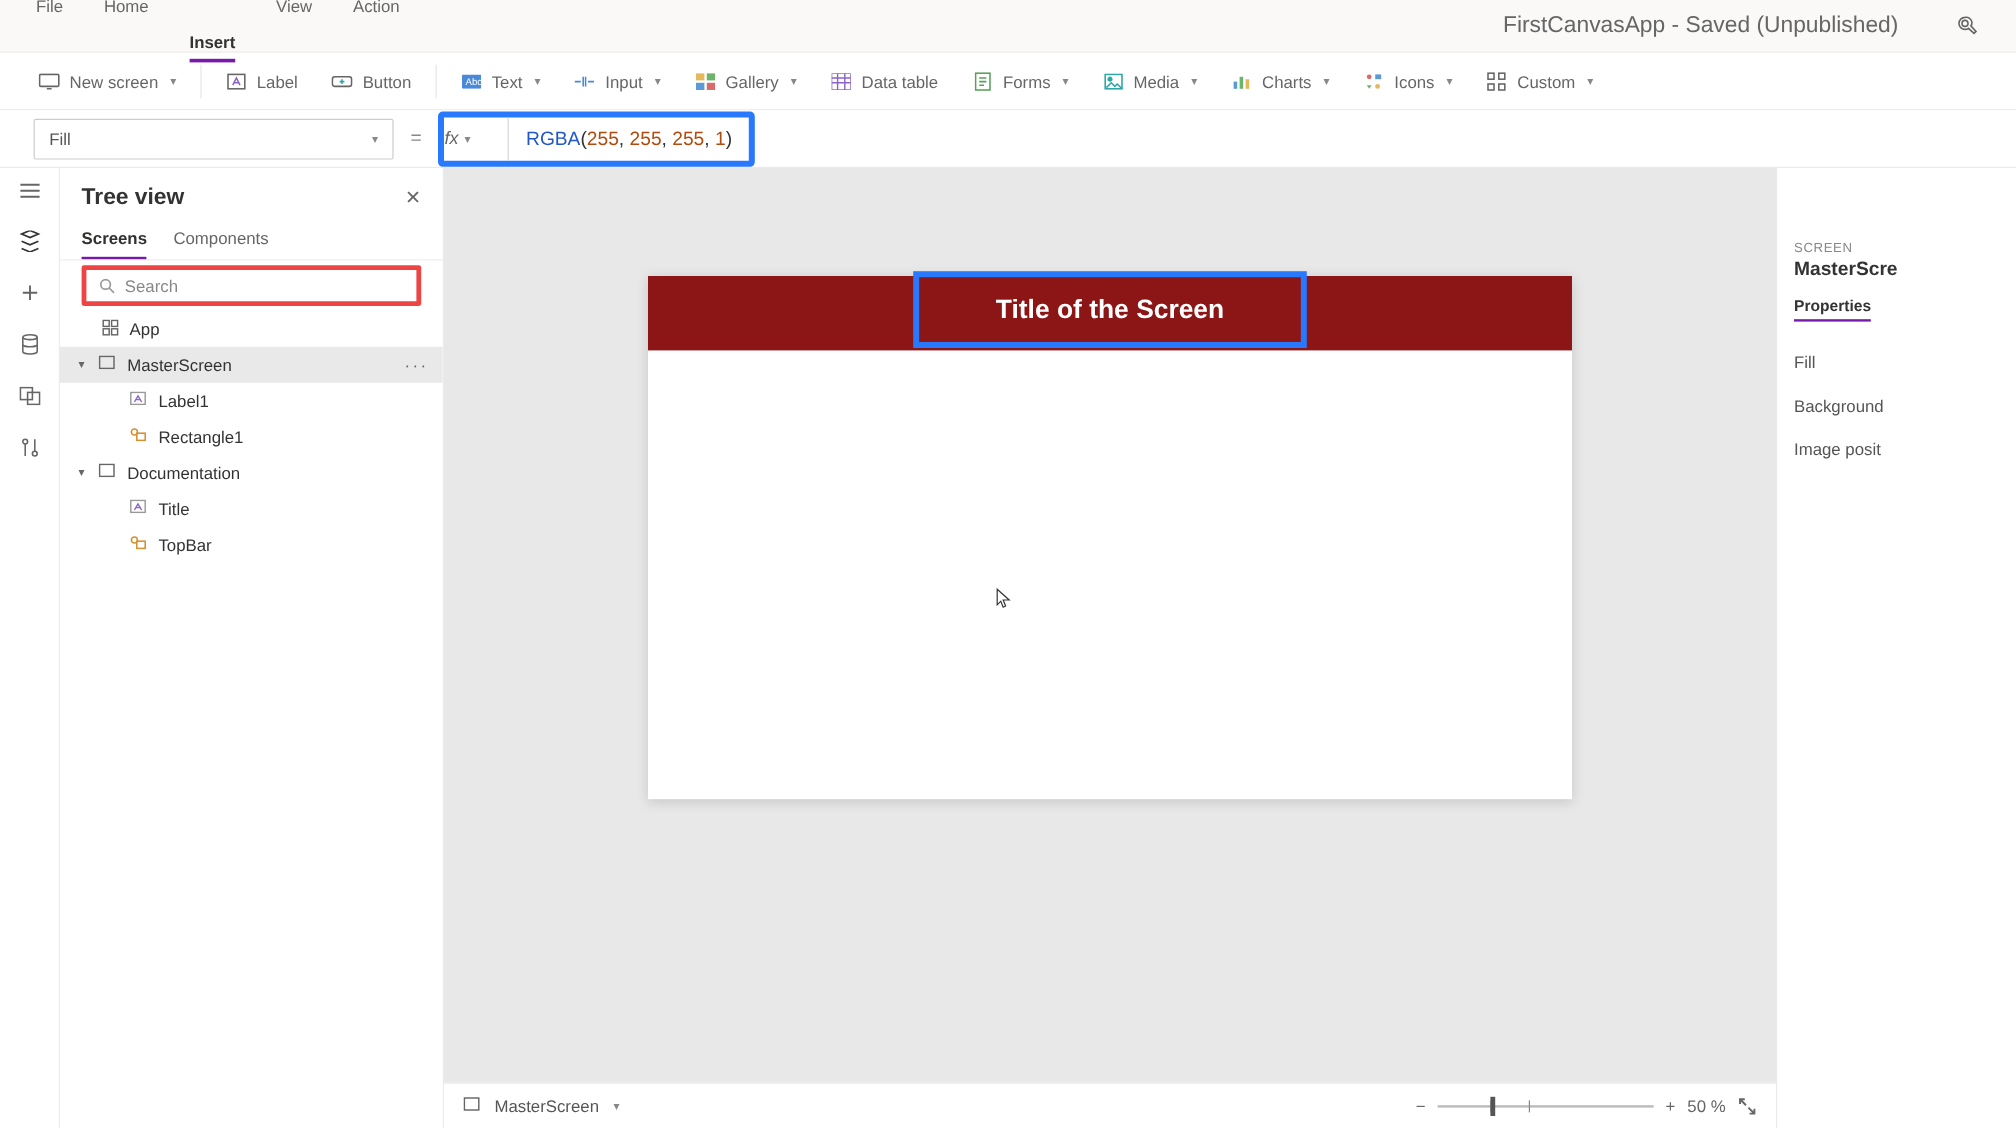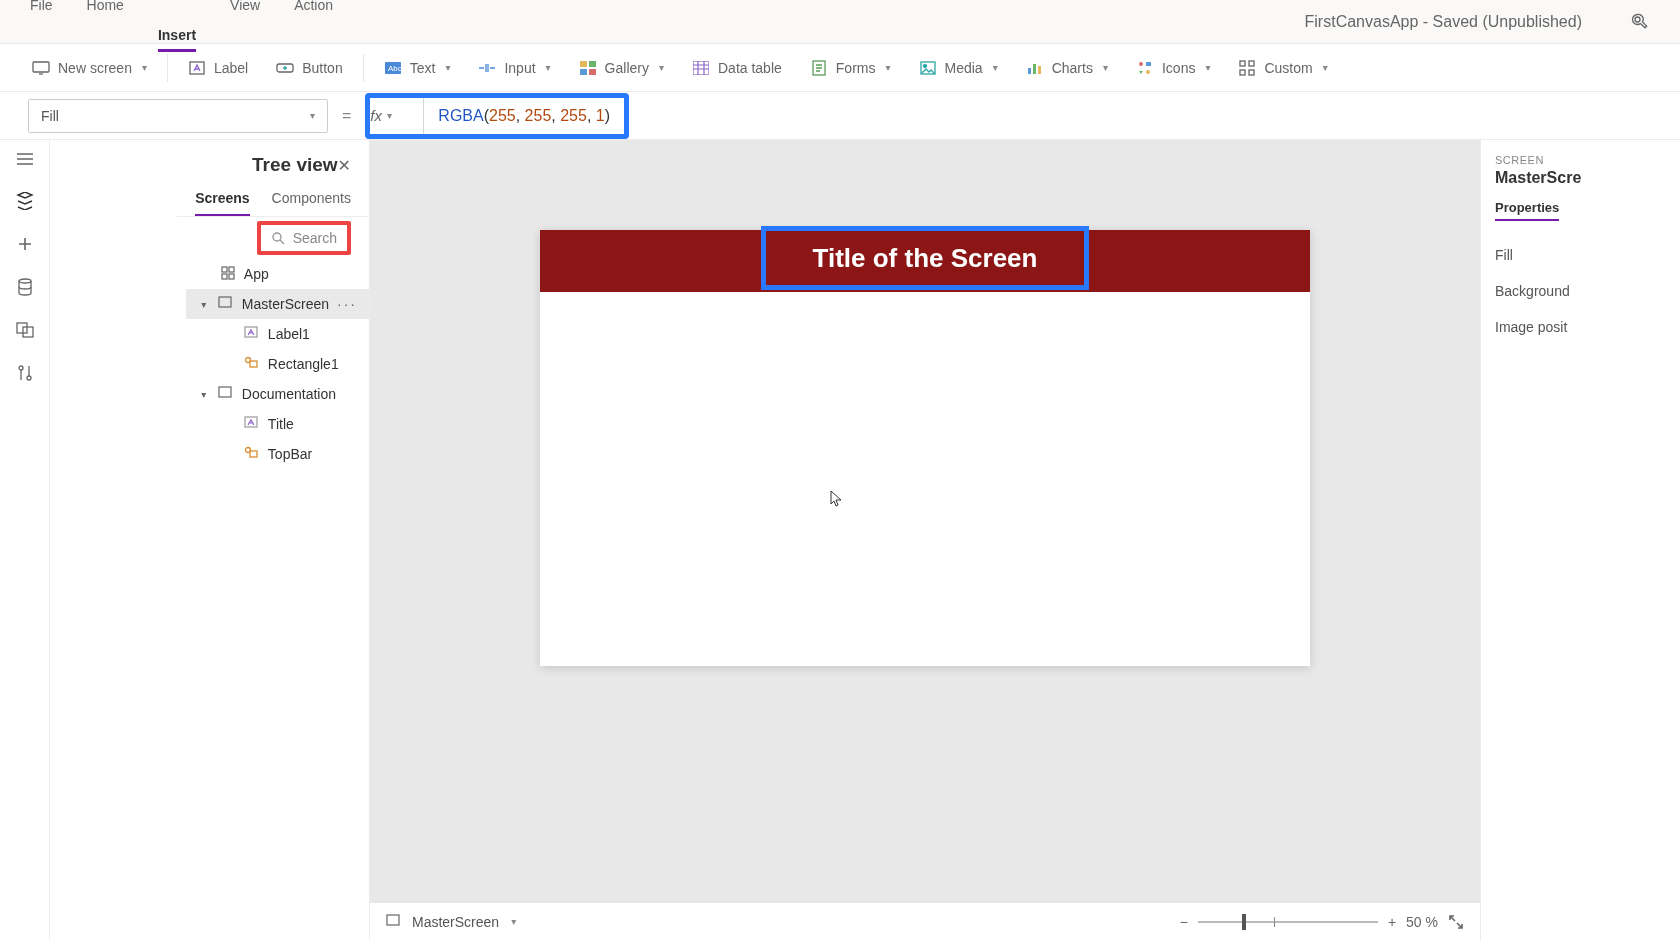--- a/index.html
+++ b/index.html
@@ -3,21 +3,21 @@
   <meta charset="utf-8">
   <style>
     * { box-sizing: border-box; margin: 0; padding: 0; font-family: "Segoe UI", Arial, sans-serif; }
     body { width: 1680px; height: 940px; background: #f8f8f8; overflow: hidden; color: #333; font-size: 14px; }
     
     
     .menubar { height: 44px; display: flex; align-items: center; padding: 0 30px; gap: 30px; background: #faf9f8; border-bottom: 1px solid #edebe9; }
     .menubar-left { display: flex; gap: 34px; }
     .menu-item { color: #666; cursor: pointer; padding: 6px 0; }
     .menu-item.active { color: #333; font-weight: 600; border-bottom: 3px solid #7719aa; margin-top: 30px; }
-    .app-title { margin-left: auto; color: #666; font-size: 16px; }
+    .app-title { margin-left: auto; color: #666; font-size: 19px; }
     .diag-icon { margin-left: 18px; color: #666; }
     
     
     .ribbon { height: 48px; display: flex; align-items: center; padding: 0 18px; gap: 0; background: #fff; border-bottom: 1px solid #edebe9; }
     .ribbon-item { display: flex; align-items: center; gap: 8px; color: #666; padding: 6px 14px; cursor: pointer; }
     .ribbon-sep { width: 1px; height: 28px; background: #e6e6e6; margin: 0 6px; }
     .chev { font-size: 10px; color: #888; margin-left: 2px; }
     .rib-icn { width: 18px; height: 18px; display: inline-flex; align-items: center; justify-content: center; }
     
     
@@ -30,21 +30,21 @@
     .formula-input { padding: 0 14px; font-family: Consolas, monospace; font-size: 16px; }
     .fn-name { color: #2257c5; }
     .num { color: #b14b0f; }
     
     
     .main { display: flex; height: calc(940px - 44px - 48px - 48px); }
     .left-rail { width: 50px; border-right: 1px solid #edebe9; background: #fff; display: flex; flex-direction: column; align-items: center; padding-top: 12px; gap: 26px; }
     .rail-btn { color: #666; cursor: pointer; }
     
     
-    .tree-panel { width: 320px; border-right: 1px solid #edebe9; background: #fff; display: flex; flex-direction: column; align-items: flex-end; }
+    .tree-panel { width: 320px; border-right: 1px solid #edebe9; background: #fff; display: flex; flex-direction: column; }
     .tree-header { display: flex; align-items: center; justify-content: space-between; padding: 14px 18px 8px 18px; }
     .tree-title { font-size: 19px; font-weight: 600; color: #333; }
     .close-x { color: #666; cursor: pointer; font-size: 16px; }
     .tree-tabs { display: flex; gap: 22px; padding: 6px 18px 0 18px; border-bottom: 1px solid #eee; }
     .tree-tab { padding-bottom: 8px; color: #666; cursor: pointer; }
     .tree-tab.active { color: #323130; font-weight: 600; border-bottom: 2px solid #7719aa; }
     .search-box { margin: 4px 18px; height: 34px; border: 4px solid #ef4444; border-radius: 2px; display: flex; align-items: center; padding: 0 10px; gap: 8px; color: #888; }
     .tree-list { flex: 1; overflow-y: auto; }
     .tree-node { display: flex; align-items: center; gap: 8px; padding: 7px 12px; color: #333; cursor: pointer; }
     .tree-node.selected { background: #e9e9e9; }
@@ -52,34 +52,34 @@
     .exp { width: 12px; text-align: center; color: #666; font-size: 10px; }
     .indent-1 { padding-left: 34px; }
     .indent-2 { padding-left: 58px; }
     .node-icn { width: 16px; height: 16px; display: inline-flex; }
     
     
     .canvas-area { flex: 1; background: #e8e8e8; position: relative; display: flex; flex-direction: column; }
     .canvas-viewport { flex: 1; display: flex; align-items: flex-start; justify-content: center; padding-top: 90px; }
     .screen { width: 770px; height: 436px; background: #fff; box-shadow: 0 2px 10px rgba(0,0,0,0.15); position: relative; }
     .topbar-rect { position: absolute; top: 0; left: 0; right: 0; height: 62px; background: #8c1515; }
-    .title-label { position: absolute; top: -4px; left: 50%; transform: translateX(-50%); width: 328px; height: 64px; border: 5px solid #2979ff; display: flex; align-items: center; justify-content: center; color: #fff; font-size: 26px; font-weight: 700; }
+    .title-label { position: absolute; top: -4px; left: 50%; transform: translateX(-50%); width: 328px; height: 64px; border: 5px solid #2979ff; display: flex; align-items: center; justify-content: center; color: #fff; font-size: 22px; font-weight: 700; }
     .cursor { position: absolute; top: 260px; left: 290px; color: #333; }
     
     
     .canvas-footer { height: 38px; background: #fff; border-top: 1px solid #e6e6e6; display: flex; align-items: center; padding: 0 16px; gap: 10px; }
     .footer-name { color: #555; }
     .zoom-ctrl { margin-left: auto; display: flex; align-items: center; gap: 10px; color: #666; }
     .slider-track { width: 180px; height: 2px; background: #bbb; position: relative; }
     .slider-tick { position: absolute; top: -4px; width: 1px; height: 10px; background: #888; }
     .slider-thumb { position: absolute; top: -7px; width: 4px; height: 16px; background: #555; }
     
     
     .props-panel { width: 200px; background: #fff; border-left: 1px solid #edebe9; padding: 14px; }
-    .props-label { font-size: 11px; color: #888; letter-spacing: 0.5px; }
+    .props-label { font-size: 11px; color: #888; letter-spacing: 0.5px; margin-top: 47px; }
     .props-name { font-size: 16px; font-weight: 600; margin: 3px 0 12px; }
     .props-tab { font-weight: 600; font-size: 13px; border-bottom: 2px solid #7719aa; display: inline-block; padding-bottom: 4px; margin-bottom: 16px; }
     .prop-row { color: #555; padding: 10px 0; }
     
     svg { display: block; }
   </style>
 </head>
 <body>
 
 <div class="menubar">

